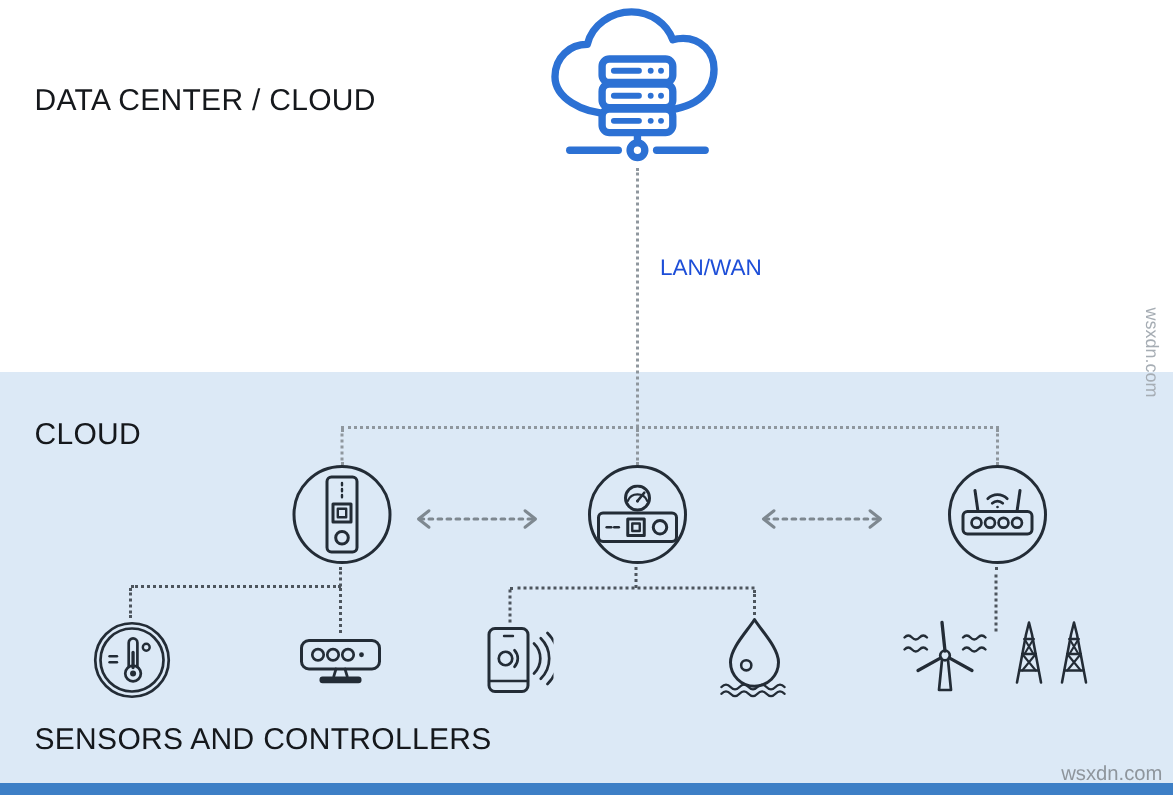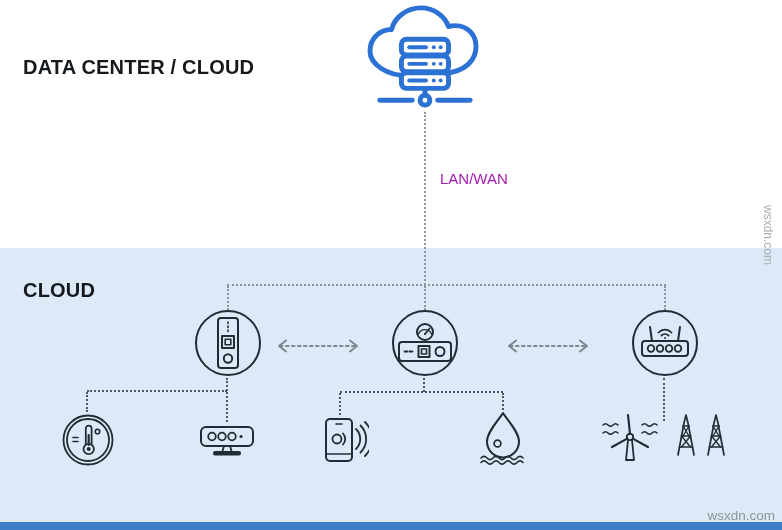--- a/index.html
+++ b/index.html
@@ -9,26 +9,26 @@
     background:#ffffff;
     font-family:"Liberation Sans", sans-serif;
     overflow:hidden;
   }
   .edge-bg{
     position:absolute;left:0;top:248px;width:782px;height:282px;
     background:#dce9f6;
   }
   .sec-label{
     position:absolute;
-    font-weight:700;font-size:20px;color:#15181c;letter-spacing:.2px;
+    font-weight:400;font-size:20px;color:#15181c;letter-spacing:.2px;
     white-space:nowrap;
   }
   .lanwan{
     position:absolute;left:440px;top:170px;
-    font-size:15px;color:#a21caf;white-space:nowrap;
+    font-size:15px;color:#1d4ed8;white-space:nowrap;
   }
   .hline{position:absolute;height:0;border-top:2px dotted #8f979e;}
   .vline{position:absolute;width:0;border-left:2px dotted #8f979e;}
   .dark{border-color:#4d555d;}
   .node-circle{
     position:absolute;width:66px;height:66px;border-radius:50%;
     border:2px solid #232c36;box-sizing:border-box;
     display:flex;align-items:center;justify-content:center;
   }
   .icon-abs{position:absolute;}
@@ -49,20 +49,21 @@
 </style>
 </head>
 <body>
 
 <div class="canvas">
 
   <div class="edge-bg"></div>
 
   <div class="sec-label" style="left:23px;top:56px;">DATA CENTER / CLOUD</div>
   <div class="sec-label" style="left:23px;top:279px;">CLOUD</div>
+  <div class="sec-label" style="left:23px;top:482px;">SENSORS AND CONTROLLERS</div>
 
   <div class="icon-abs" style="left:364px;top:3px;">
     <svg width="118" height="108" viewBox="0 0 120 110" fill="none" stroke="#2c71d4" stroke-width="5" stroke-linecap="round" stroke-linejoin="round">
       <path d="M44 74 C 24 74 6 63 6 49 C 6 36 16 27 28 27 C 31 14 44 5 58 5 C 71 5 82 13 86 24 C 89 23 91 23 93 23 C 105 23 114 32 114 44 C 114 58 104 70 80 72"></path>
       <g>
         <rect x="38" y="37" width="48" height="16" rx="5" fill="#ffffff"></rect>
         <line x1="46" y1="45" x2="63" y2="45" stroke-width="4"></line>
         <circle cx="71" cy="45" r="2" fill="#2c71d4" stroke="none"></circle>
         <circle cx="78" cy="45" r="2" fill="#2c71d4" stroke="none"></circle>
       </g>

